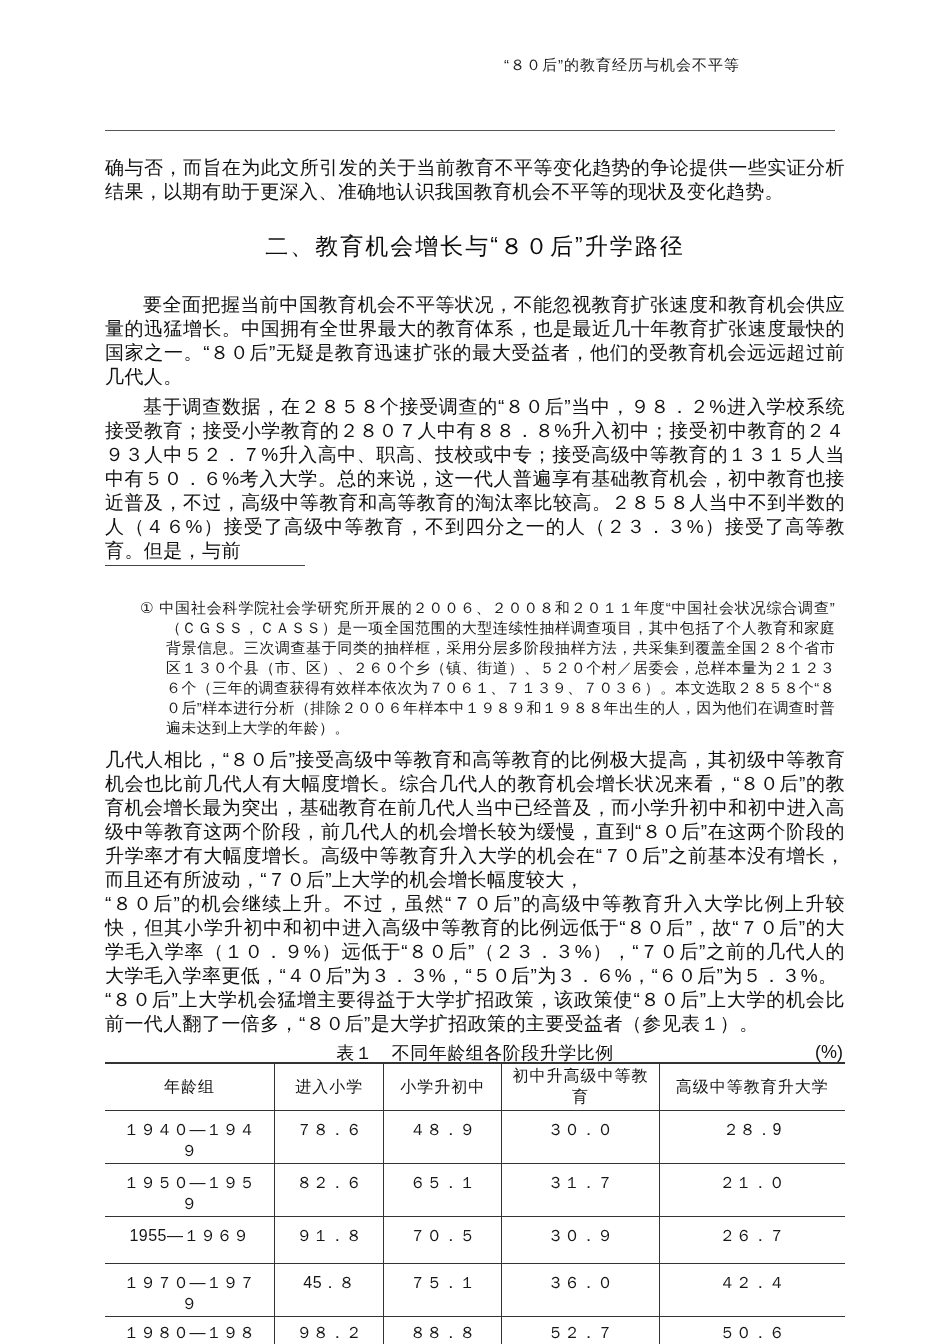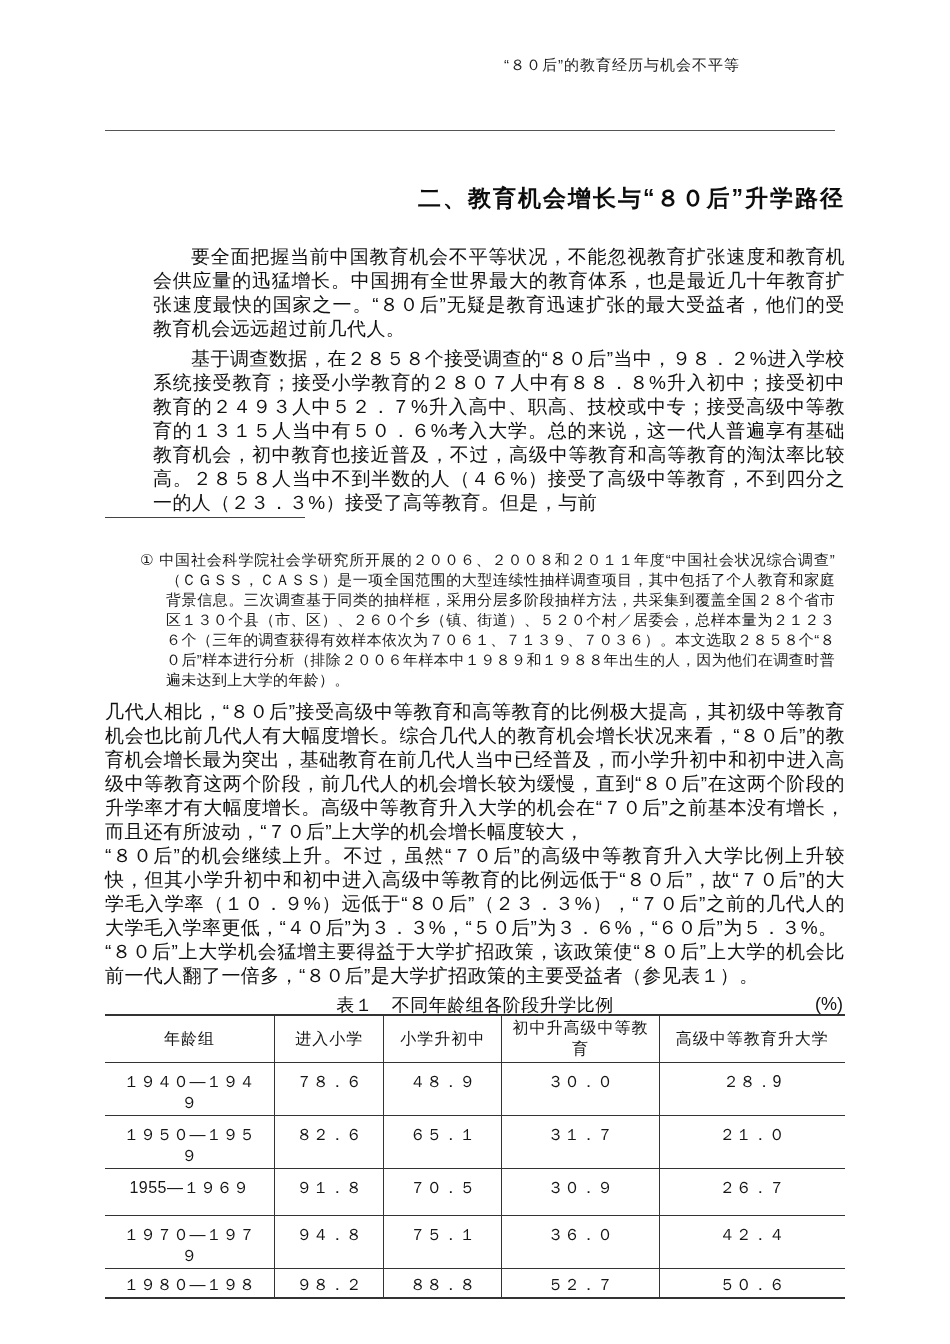--- a/index.html
+++ b/index.html
@@ -19,24 +19,24 @@
   }
   .top-rule {
     position: absolute; top: 130px; left: 105px; width: 730px;
     border-top: 1.5px solid #555; height: 0;
   }
   .content { position: absolute; top: 156px; left: 105px; width: 740px; }
   .para {
     margin: 0; font-size: 19px; line-height: 24px;
     text-align: justify; letter-spacing: 0.4px; color: #111;
   }
-  .indent { text-indent: 2em; margin-left: 48px; }
+  .indent { text-indent: 2em; }
   .section-title {
-    margin: 27px 0 0 0; font-size: 23px; font-weight: bold;
-    text-align: right; letter-spacing: 2px; color: #0d0d0d;
+    margin: 27px 0 0 0; font-size: 23px; font-weight: normal;
+    text-align: center; letter-spacing: 2px; color: #0d0d0d;
   }
   .mt30 { margin-top: 31px; }
   .mt6  { margin-top: 6px; }
   .mt10 { margin-top: 10px; }
   .footnote-rule {
     width: 200px; border-top: 1.2px solid #444; height: 0; margin-top: 2px;
   }
   .footnote {
     margin: 32px 10px 0 35px; padding-left: 26px; text-indent: -26px;
     font-size: 15px; line-height: 20px; text-align: justify;
@@ -68,20 +68,21 @@
 </head>
 <body>
 
 <div class="page">
 
   <div class="running-header">“８０后”的教育经历与机会不平等</div>
   <div class="top-rule"></div>
 
   <div class="content">
 
+    <p class="para">确与否，而旨在为此文所引发的关于当前教育不平等变化趋势的争论提供一些实证分析结果，以期有助于更深入、准确地认识我国教育机会不平等的现状及变化趋势。</p>
 
     <h2 class="section-title">二、教育机会增长与“８０后”升学路径</h2>
 
     <p class="para indent mt30">要全面把握当前中国教育机会不平等状况，不能忽视教育扩张速度和教育机会供应量的迅猛增长。中国拥有全世界最大的教育体系，也是最近几十年教育扩张速度最快的国家之一。“８０后”无疑是教育迅速扩张的最大受益者，他们的受教育机会远远超过前几代人。</p>
 
     <p class="para indent mt6">基于调查数据，在２８５８个接受调查的“８０后”当中，９８．２%进入学校系统接受教育；接受小学教育的２８０７人中有８８．８%升入初中；接受初中教育的２４９３人中５２．７%升入高中、职高、技校或中专；接受高级中等教育的１３１５人当中有５０．６%考入大学。总的来说，这一代人普遍享有基础教育机会，初中教育也接近普及，不过，高级中等教育和高等教育的淘汰率比较高。２８５８人当中不到半数的人（４６%）接受了高级中等教育，不到四分之一的人（２３．３%）接受了高等教育。但是，与前</p>
 
     <div class="footnote-rule"></div>
 
     <div class="footnote">① 中国社会科学院社会学研究所开展的２００６、２００８和２０１１年度“中国社会状况综合调查”（ＣＧＳＳ，ＣＡＳＳ）是一项全国范围的大型连续性抽样调查项目，其中包括了个人教育和家庭背景信息。三次调查基于同类的抽样框，采用分层多阶段抽样方法，共采集到覆盖全国２８个省市区１３０个县（市、区）、２６０个乡（镇、街道）、５２０个村／居委会，总样本量为２１２３６个（三年的调查获得有效样本依次为７０６１、７１３９、７０３６）。本文选取２８５８个“８０后”样本进行分析（排除２００６年样本中１９８９和１９８８年出生的人，因为他们在调查时普遍未达到上大学的年龄）。</div>
@@ -131,21 +132,21 @@
         </tr>
         <tr>
           <td><span class="year">1955—１９６９</span></td>
           <td>９１．８</td>
           <td>７０．５</td>
           <td>３０．９</td>
           <td>２６．７</td>
         </tr>
         <tr>
           <td><span class="year">１９７０—１９７９</span></td>
-          <td>９４．８</td>
+          <td>45．８</td>
           <td>７５．１</td>
           <td>３６．０</td>
           <td>４２．４</td>
         </tr>
         <tr>
           <td><span class="year">１９８０—１９８</span></td>
           <td>９８．２</td>
           <td>８８．８</td>
           <td>５２．７</td>
           <td>５０．６</td>

